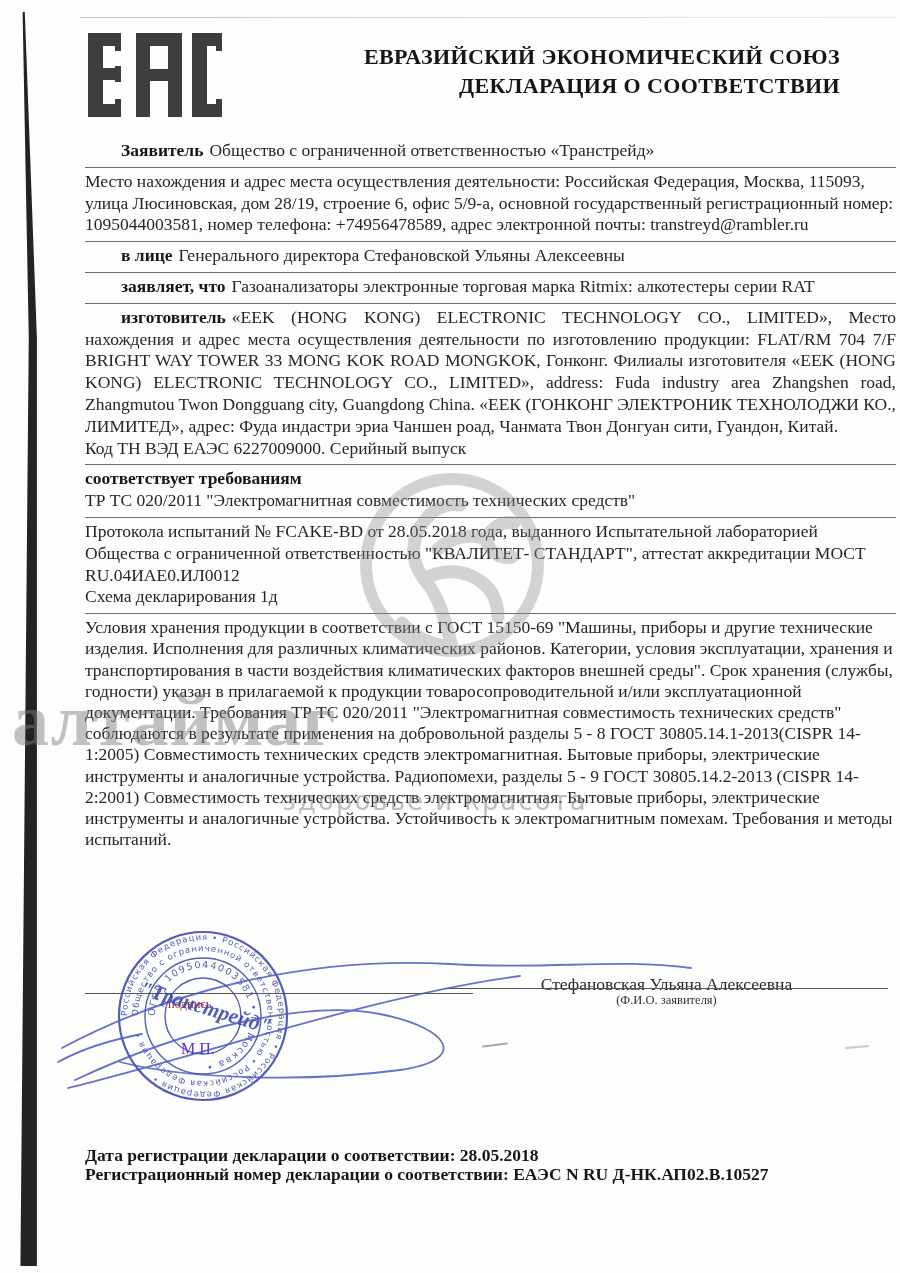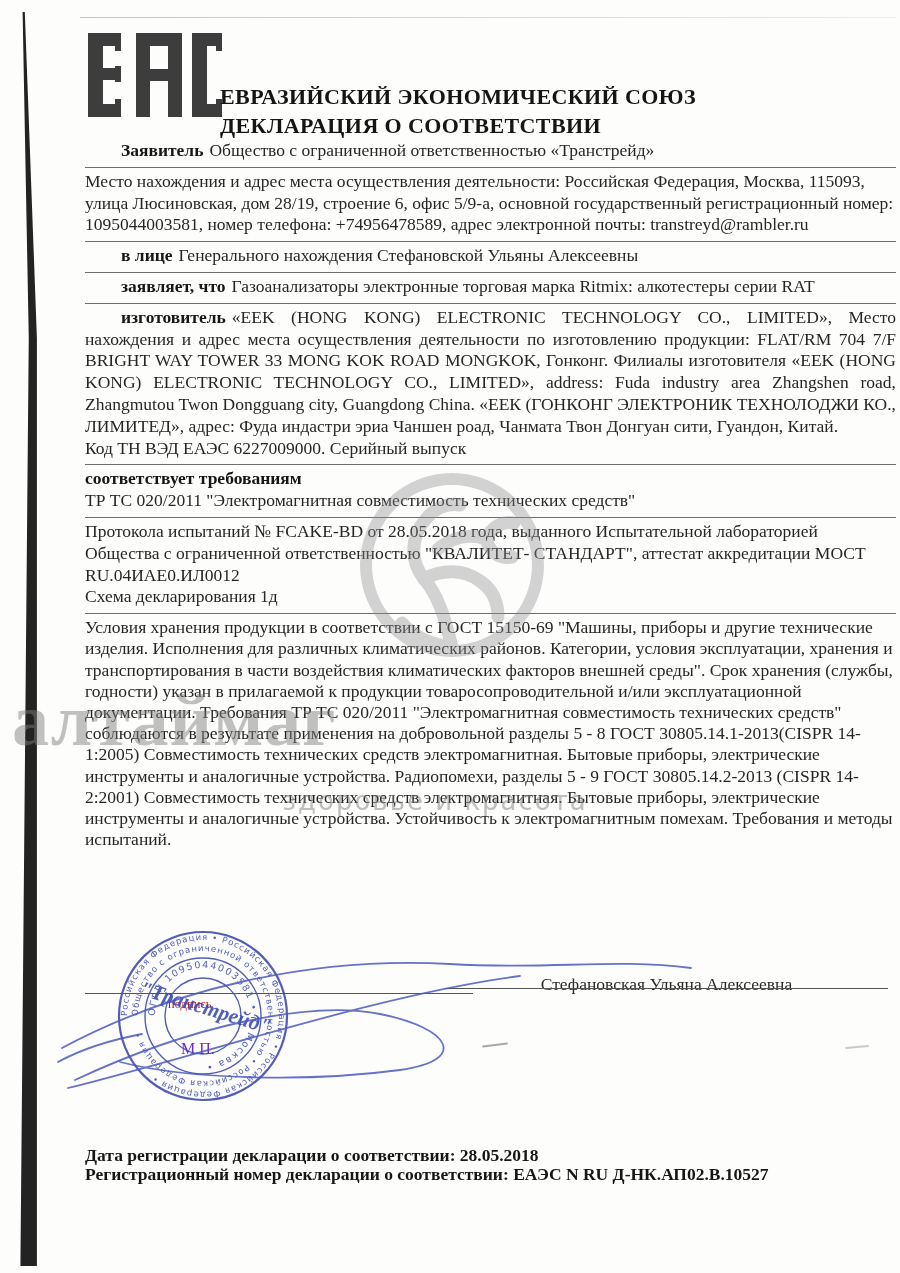--- a/index.html
+++ b/index.html
@@ -9,22 +9,22 @@
 
   
   .scan-edge{position:absolute;left:16px;top:12px;width:22px;height:1254px;background:#232323;
              clip-path:polygon(30% 0,40% 0,95% 26%,95% 100%,20% 100%,58% 26%);}
   .top-faint-line{position:absolute;left:80px;top:17px;width:816px;height:1px;
                   background:linear-gradient(to right,#c3c3c3,#ececec);}
   .pen-dash{position:absolute;height:2px;background:#a8a8a8;border-radius:1px;}
 
   
   .eac-logo{position:absolute;left:88px;top:31px;}
-  .title-block{position:absolute;left:220px;top:42px;width:620px;text-align:left;
-               font-weight:bold;font-size:22px;line-height:29px;color:#151515;letter-spacing:.4px;margin-top:40px;}
+  .title-block{position:absolute;left:220px;top:42px;width:620px;text-align:right;
+               font-weight:bold;font-size:22px;line-height:29px;color:#151515;letter-spacing:.4px;}
 
   
   .content{position:absolute;left:85px;top:137px;width:811px;font-size:17.5px;line-height:21.8px;}
   .sec{border-bottom:1px solid #6e6e6e;padding:3px 0 5px 0;}
   .sec:last-child{border-bottom:none;}
   .b{font-weight:bold;color:#161616;margin-right:6px;margin-left:36px;}
   .just{text-align:justify;}
   .tight{line-height:21.2px;}
   .heading{font-weight:bold;color:#161616;}
 
@@ -90,21 +90,21 @@
 
     <div class="sec">
       <span class="b">Заявитель</span><span>Общество с ограниченной ответственностью «Транстрейд»</span>
     </div>
 
     <div class="sec">
       <span>Место нахождения и адрес места осуществления деятельности: Российская Федерация, Москва, 115093, улица Люсиновская, дом 28/19, строение 6, офис 5/9-а, основной государственный регистрационный номер: 1095044003581, номер телефона: +74956478589, адрес электронной почты: transtreyd@rambler.ru</span>
     </div>
 
     <div class="sec">
-      <span class="b">в лице</span><span>Генерального нахождения Стефановской Ульяны Алексеевны</span>
+      <span class="b">в лице</span><span>Генерального директора Стефановской Ульяны Алексеевны</span>
     </div>
 
     <div class="sec">
       <span class="b">заявляет, что</span><span>Газоанализаторы электронные  торговая марка Ritmix: алкотестеры серии RAT</span>
     </div>
 
     <div class="sec">
       <div class="just">
         <span class="b">изготовитель</span><span>«EEK (HONG KONG) ELECTRONIC TECHNOLOGY CO., LIMITED», Место нахождения и адрес места осуществления деятельности по изготовлению продукции: FLAT/RM 704 7/F BRIGHT WAY TOWER 33 MONG KOK ROAD MONGKOK, Гонконг. Филиалы изготовителя «EEK (HONG KONG) ELECTRONIC TECHNOLOGY CO., LIMITED», address: Fuda industry area Zhangshen road, Zhangmutou Twon Dongguang city, Guangdong China. «ЕЕК (ГОНКОНГ ЭЛЕКТРОНИК ТЕХНОЛОДЖИ КО., ЛИМИТЕД», адрес: Фуда индастри эриа Чаншен роад, Чанмата Твон Донгуан сити, Гуандон, Китай.</span>
       </div>
@@ -142,20 +142,21 @@
     </svg>
     <div class="wm-word">алтаймаг</div>
     <div class="wm-tag">здоровье и красота</div>
   </div>
 
   <div class="sig-line-left"></div>
   <div class="sig-caption-left">подпись</div>
   <div class="mp-label">М.П.</div>
   <div class="signer-name">Стефановская Ульяна Алексеевна</div>
   <div class="sig-line-right"></div>
+  <div class="sig-caption-right">(Ф.И.О. заявителя)</div>
 
   <svg class="stamp-svg" width="204" height="204" viewBox="0 0 204 204">
     <g stroke="#3a48ae" fill="none" opacity="0.88">
       <circle cx="102" cy="102" r="84" stroke-width="2.2"></circle>
       <circle cx="102" cy="102" r="58" stroke-width="1.4"></circle>
       <circle cx="102" cy="102" r="38" stroke-width="1.4"></circle>
     </g>
     <defs>
       <path id="stamp-ring1" d="M102,102 m-76,0 a76,76 0 1,1 152,0 a76,76 0 1,1 -152,0"></path>
       <path id="stamp-ring2" d="M102,102 m-65,0 a65,65 0 1,1 130,0 a65,65 0 1,1 -130,0"></path>

